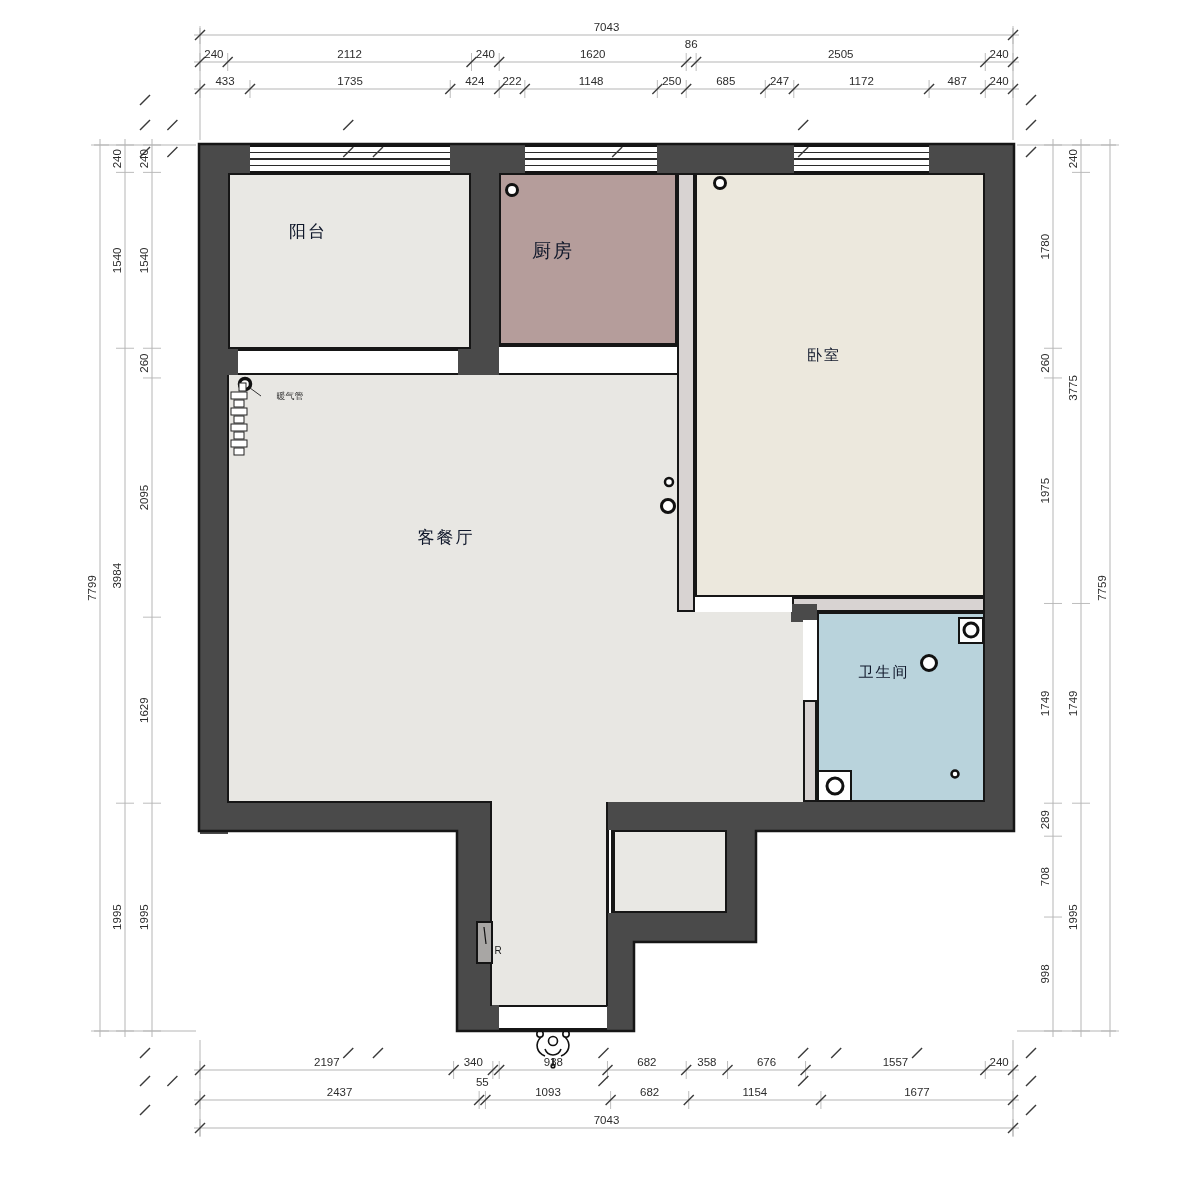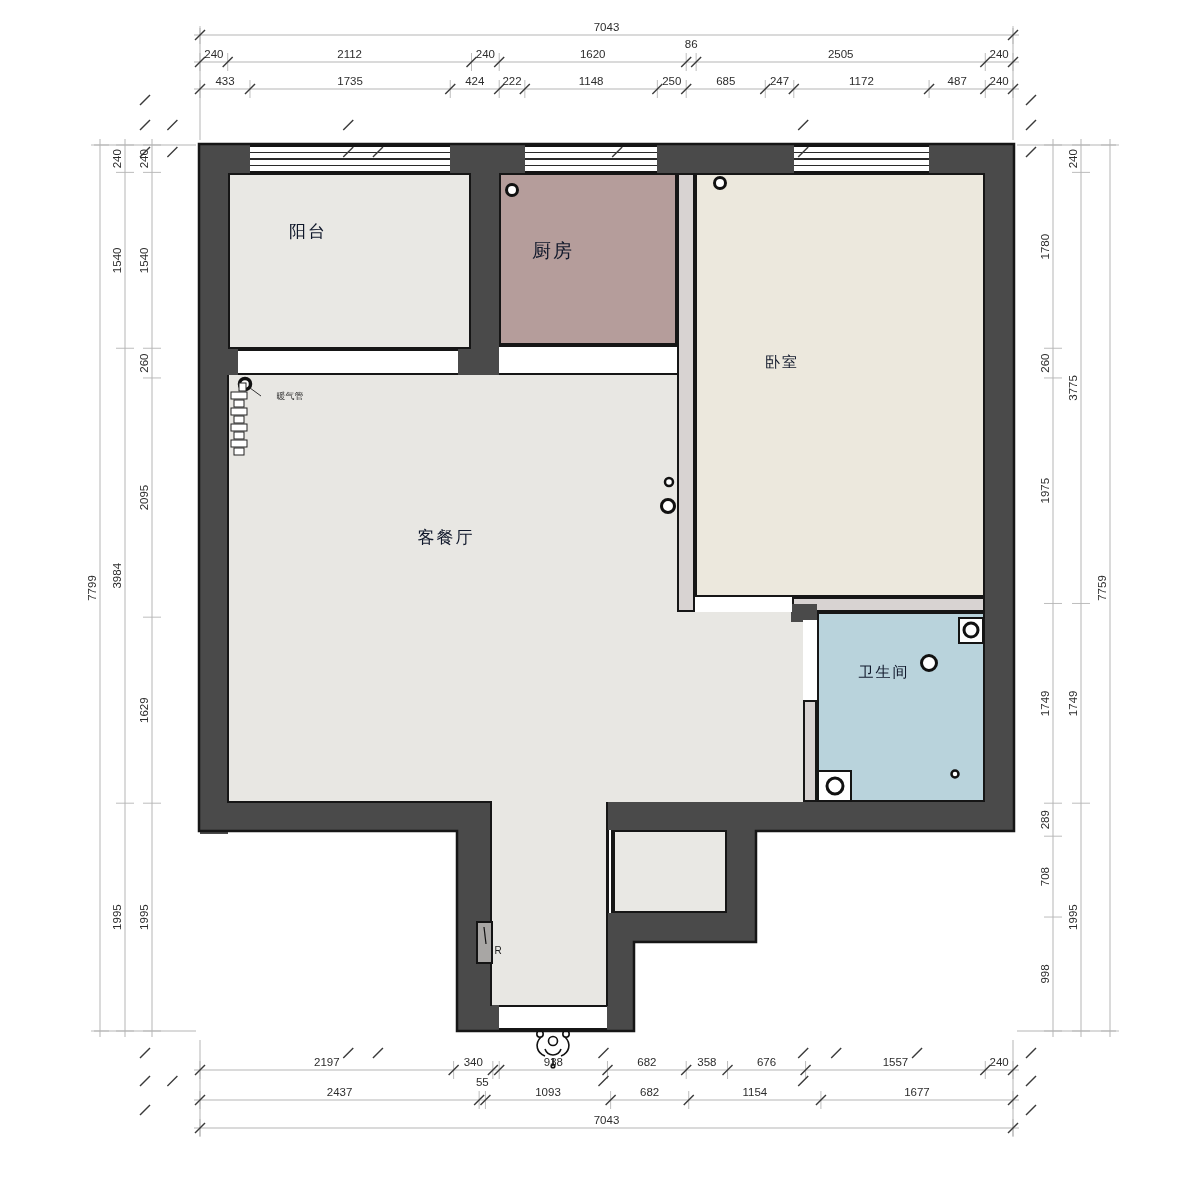--- a/index.html
+++ b/index.html
@@ -336,19 +336,19 @@
         <line x1="1101" y1="145" x2="1119" y2="145" stroke="#b5b5b5" stroke-width="0.9"></line>
         <line x1="140" y1="1115" x2="150" y2="1105" stroke="#3a3a3a" stroke-width="1.4"></line>
         <line x1="1101" y1="1031" x2="1119" y2="1031" stroke="#b5b5b5" stroke-width="0.9"></line>
         <line x1="1026" y1="1115" x2="1036" y2="1105" stroke="#3a3a3a" stroke-width="1.4"></line>
         <text x="1106" y="588" text-anchor="middle" font-size="11.5" fill="#2d2d2d" font-family="&quot;Liberation Sans&quot;,sans-serif" transform="rotate(-90 1106 588)">7759</text>
       </g>
   </svg>
 
   <div class="room-label" style="left:308px;top:231px;font-size:17px;">阳台</div>
   <div class="room-label" style="left:553px;top:251px;font-size:19px;">厨房</div>
-  <div class="room-label" style="left:782px;top:355px;font-size:15px;margin-top:7px;">卧室</div>
+  <div class="room-label" style="left:824px;top:355px;font-size:15px;">卧室</div>
   <div class="room-label" style="left:446px;top:537px;font-size:17px;">客餐厅</div>
   <div class="room-label" style="left:884px;top:672px;font-size:15px;">卫生间</div>
   <div class="tiny-label" style="left:277px;top:396px;">暖气管</div>
   <div class="tiny-label" style="left:485px;top:950px;font-size:10px;color:#1c1c1c;">R</div>
 
 </div>
 
 </body></html>

